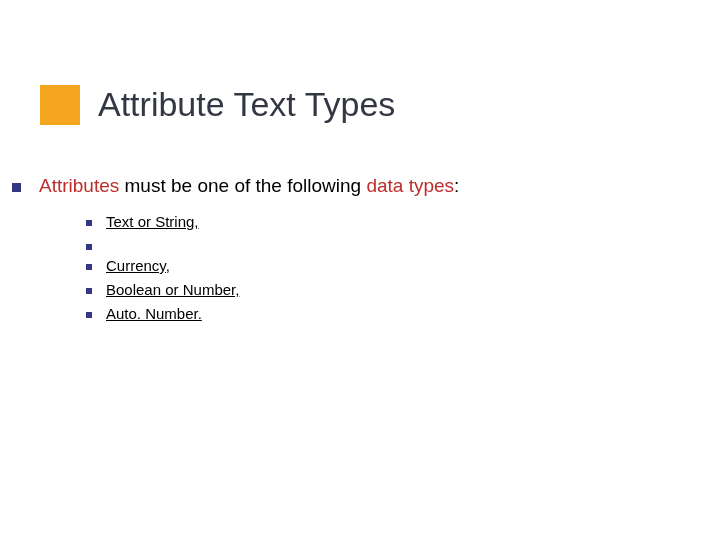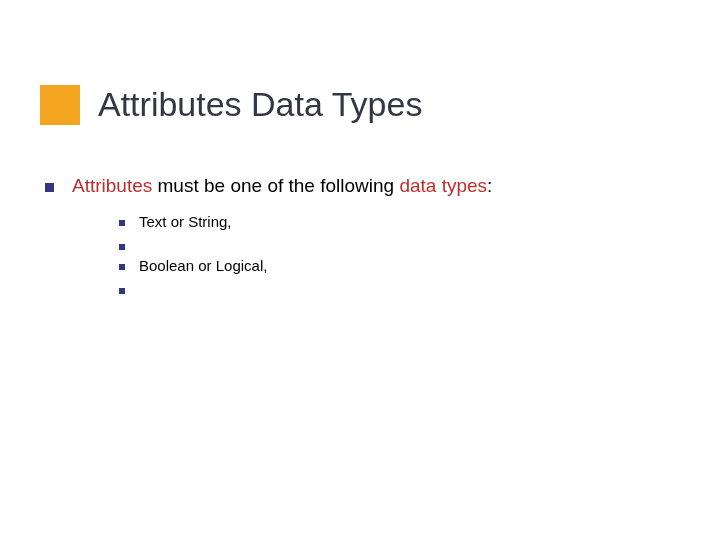--- a/index.html
+++ b/index.html
@@ -27,21 +27,21 @@
       position: absolute;
       left: 98px;
       top: 85px;
       font-size: 34px;
       font-weight: normal;
       color: #333743;
       font-family: Verdana, Geneva, sans-serif;
     }
     .content {
       position: absolute;
-      left: 45px;
+      left: 12px;
       top: 175px;
     }
     .main-item {
       display: flex;
       align-items: flex-start;
       margin-bottom: 14px;
     }
     .bullet-large {
       width: 9px;
       height: 9px;
@@ -54,20 +54,21 @@
       font-size: 19px;
       color: #000000;
       font-family: Verdana, Geneva, sans-serif;
     }
     .main-text .highlight {
       color: #bd2e2a;
     }
     .sub-list {
       margin-left: 74px;
       margin-top: 16px;
+      text-decoration: underline;
     }
     .sub-item {
       display: flex;
       align-items: flex-start;
       margin-bottom: 7px;
     }
     .bullet-small {
       width: 6px;
       height: 6px;
       background: #333780;
@@ -79,38 +80,43 @@
       font-size: 15px;
       color: #000000;
       font-family: Verdana, Geneva, sans-serif;
     }
   </style>
 </head>
 <body>
 
 <div class="accent-block"></div>
 
-<h1 class="title">Attributes Data Types</h1>
+<h1 class="title">Attribute Text Types</h1>
 
 <div class="content">
   <div class="main-item">
     <div class="bullet-large"></div>
     <div class="main-text">
       <span class="highlight">Attributes</span><span> must be one of the following </span><span class="highlight">data types</span><span>:</span>
     </div>
   </div>
   <div class="sub-list">
     <div class="sub-item">
       <div class="bullet-small"></div>
       <div class="sub-text">Text or String,</div>
     </div>
     <div class="sub-item">
       <div class="bullet-small"></div>
     </div>
     <div class="sub-item">
       <div class="bullet-small"></div>
-      <div class="sub-text">Boolean or Logical,</div>
+      <div class="sub-text">Currency,</div>
     </div>
     <div class="sub-item">
       <div class="bullet-small"></div>
+      <div class="sub-text">Boolean or Number,</div>
+    </div>
+    <div class="sub-item">
+      <div class="bullet-small"></div>
+      <div class="sub-text">Auto. Number.</div>
     </div>
   </div>
 </div>
 
 </body></html>

